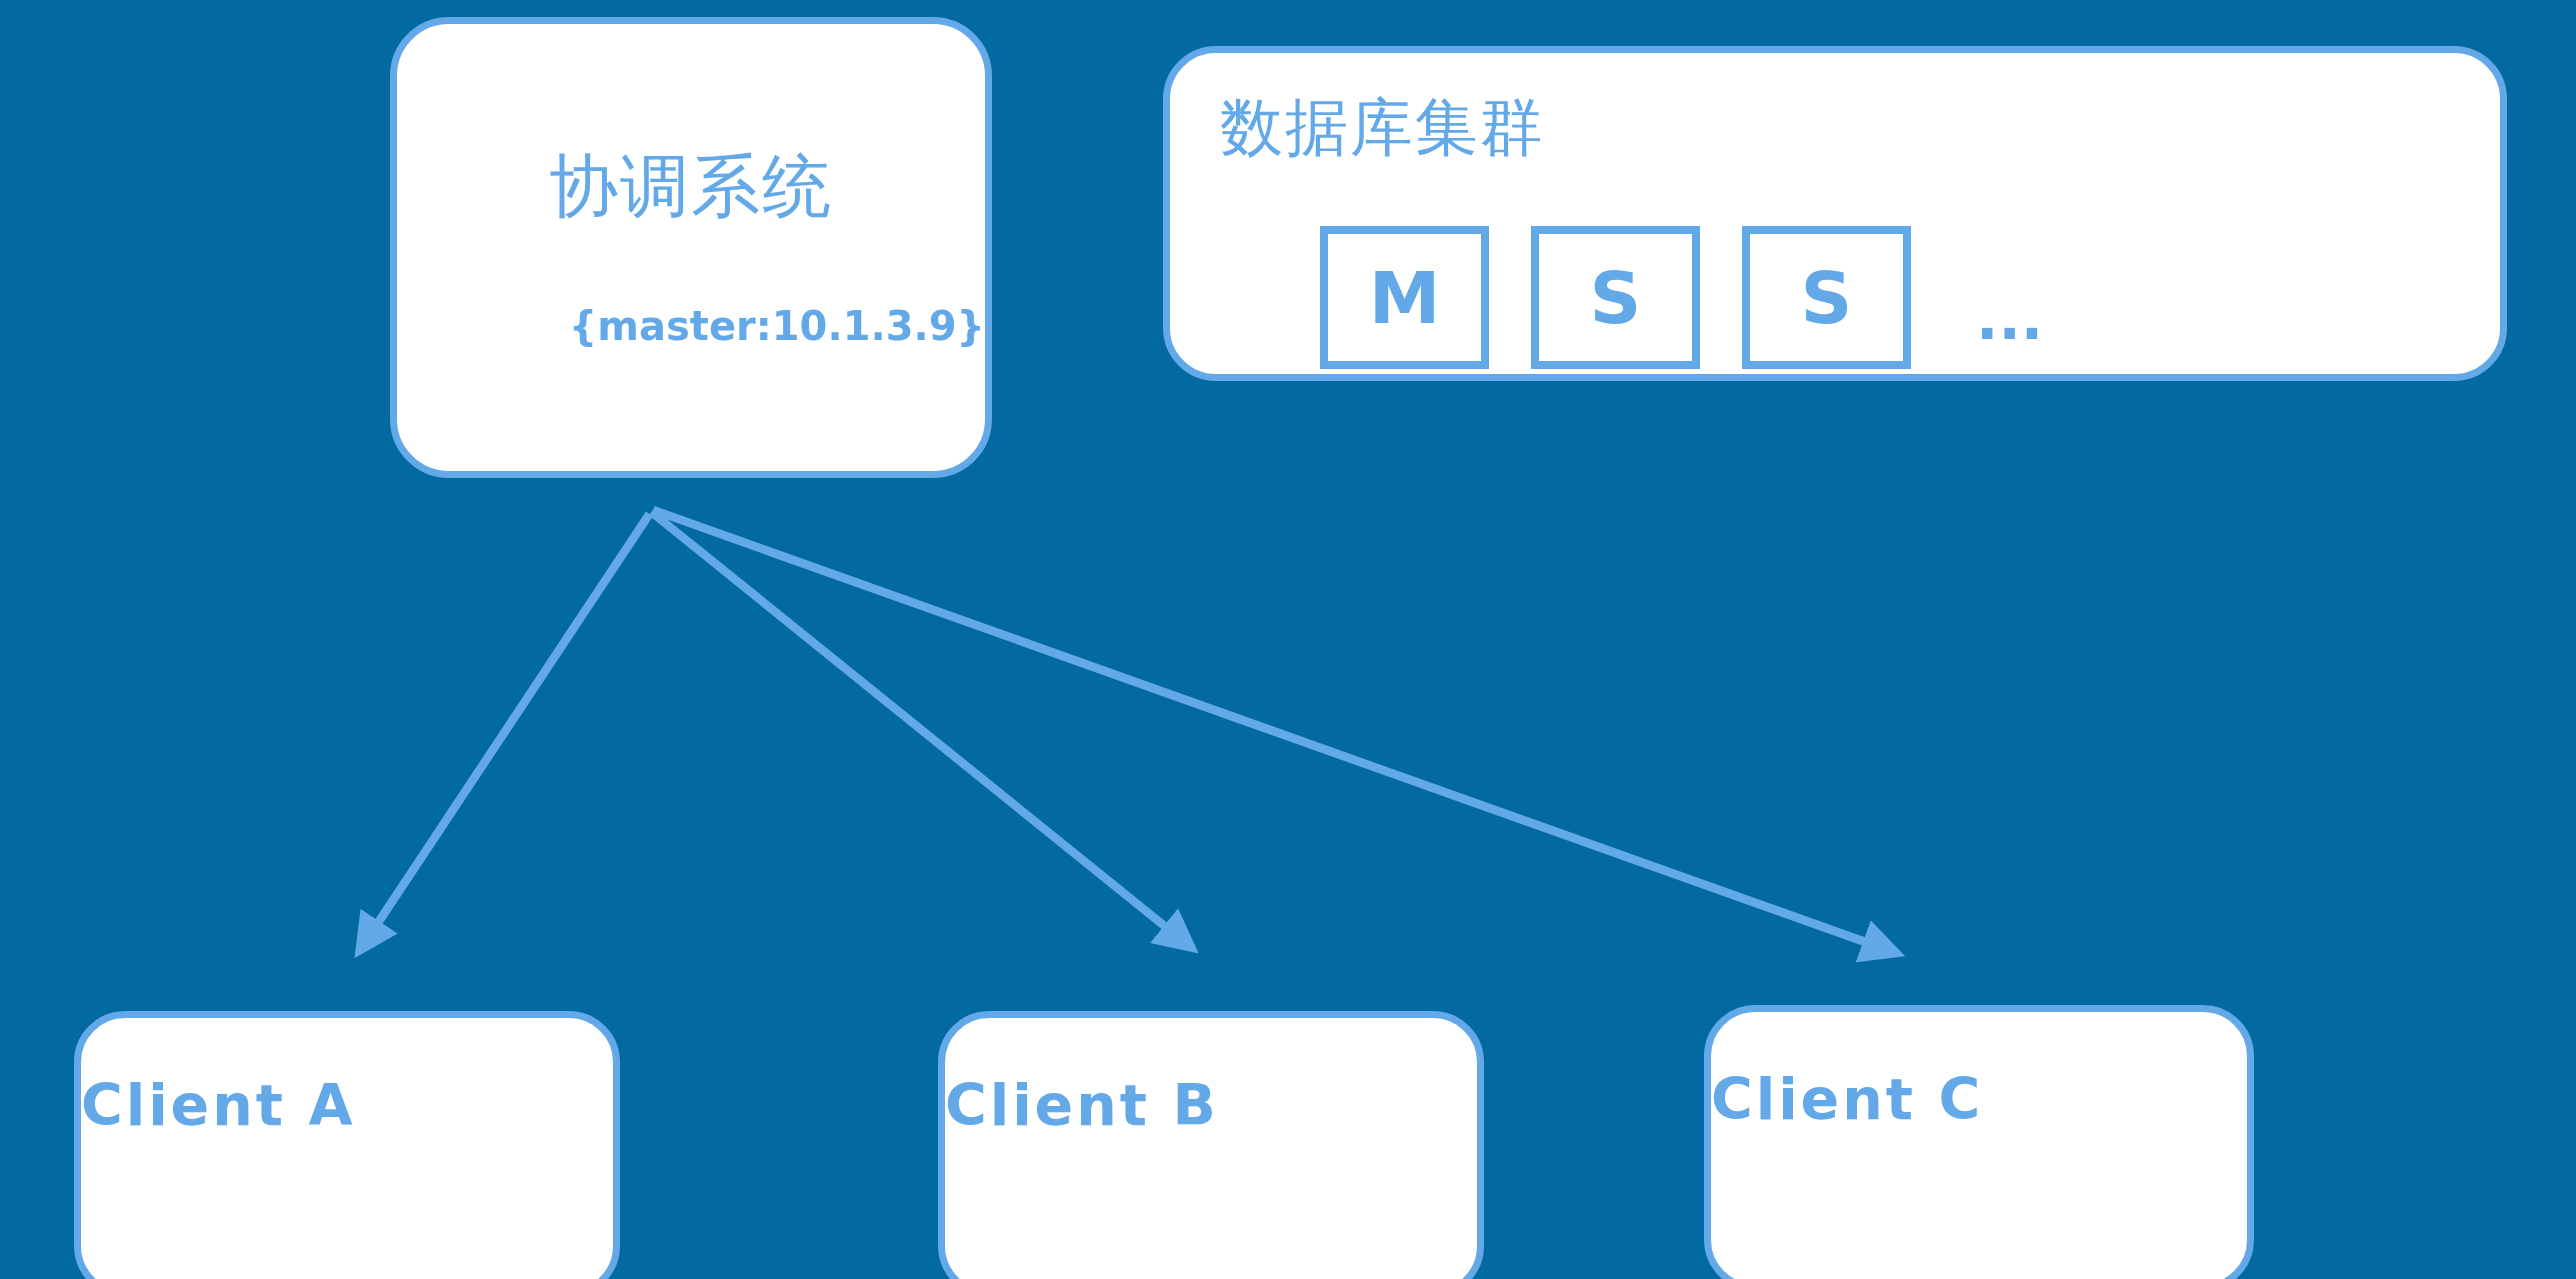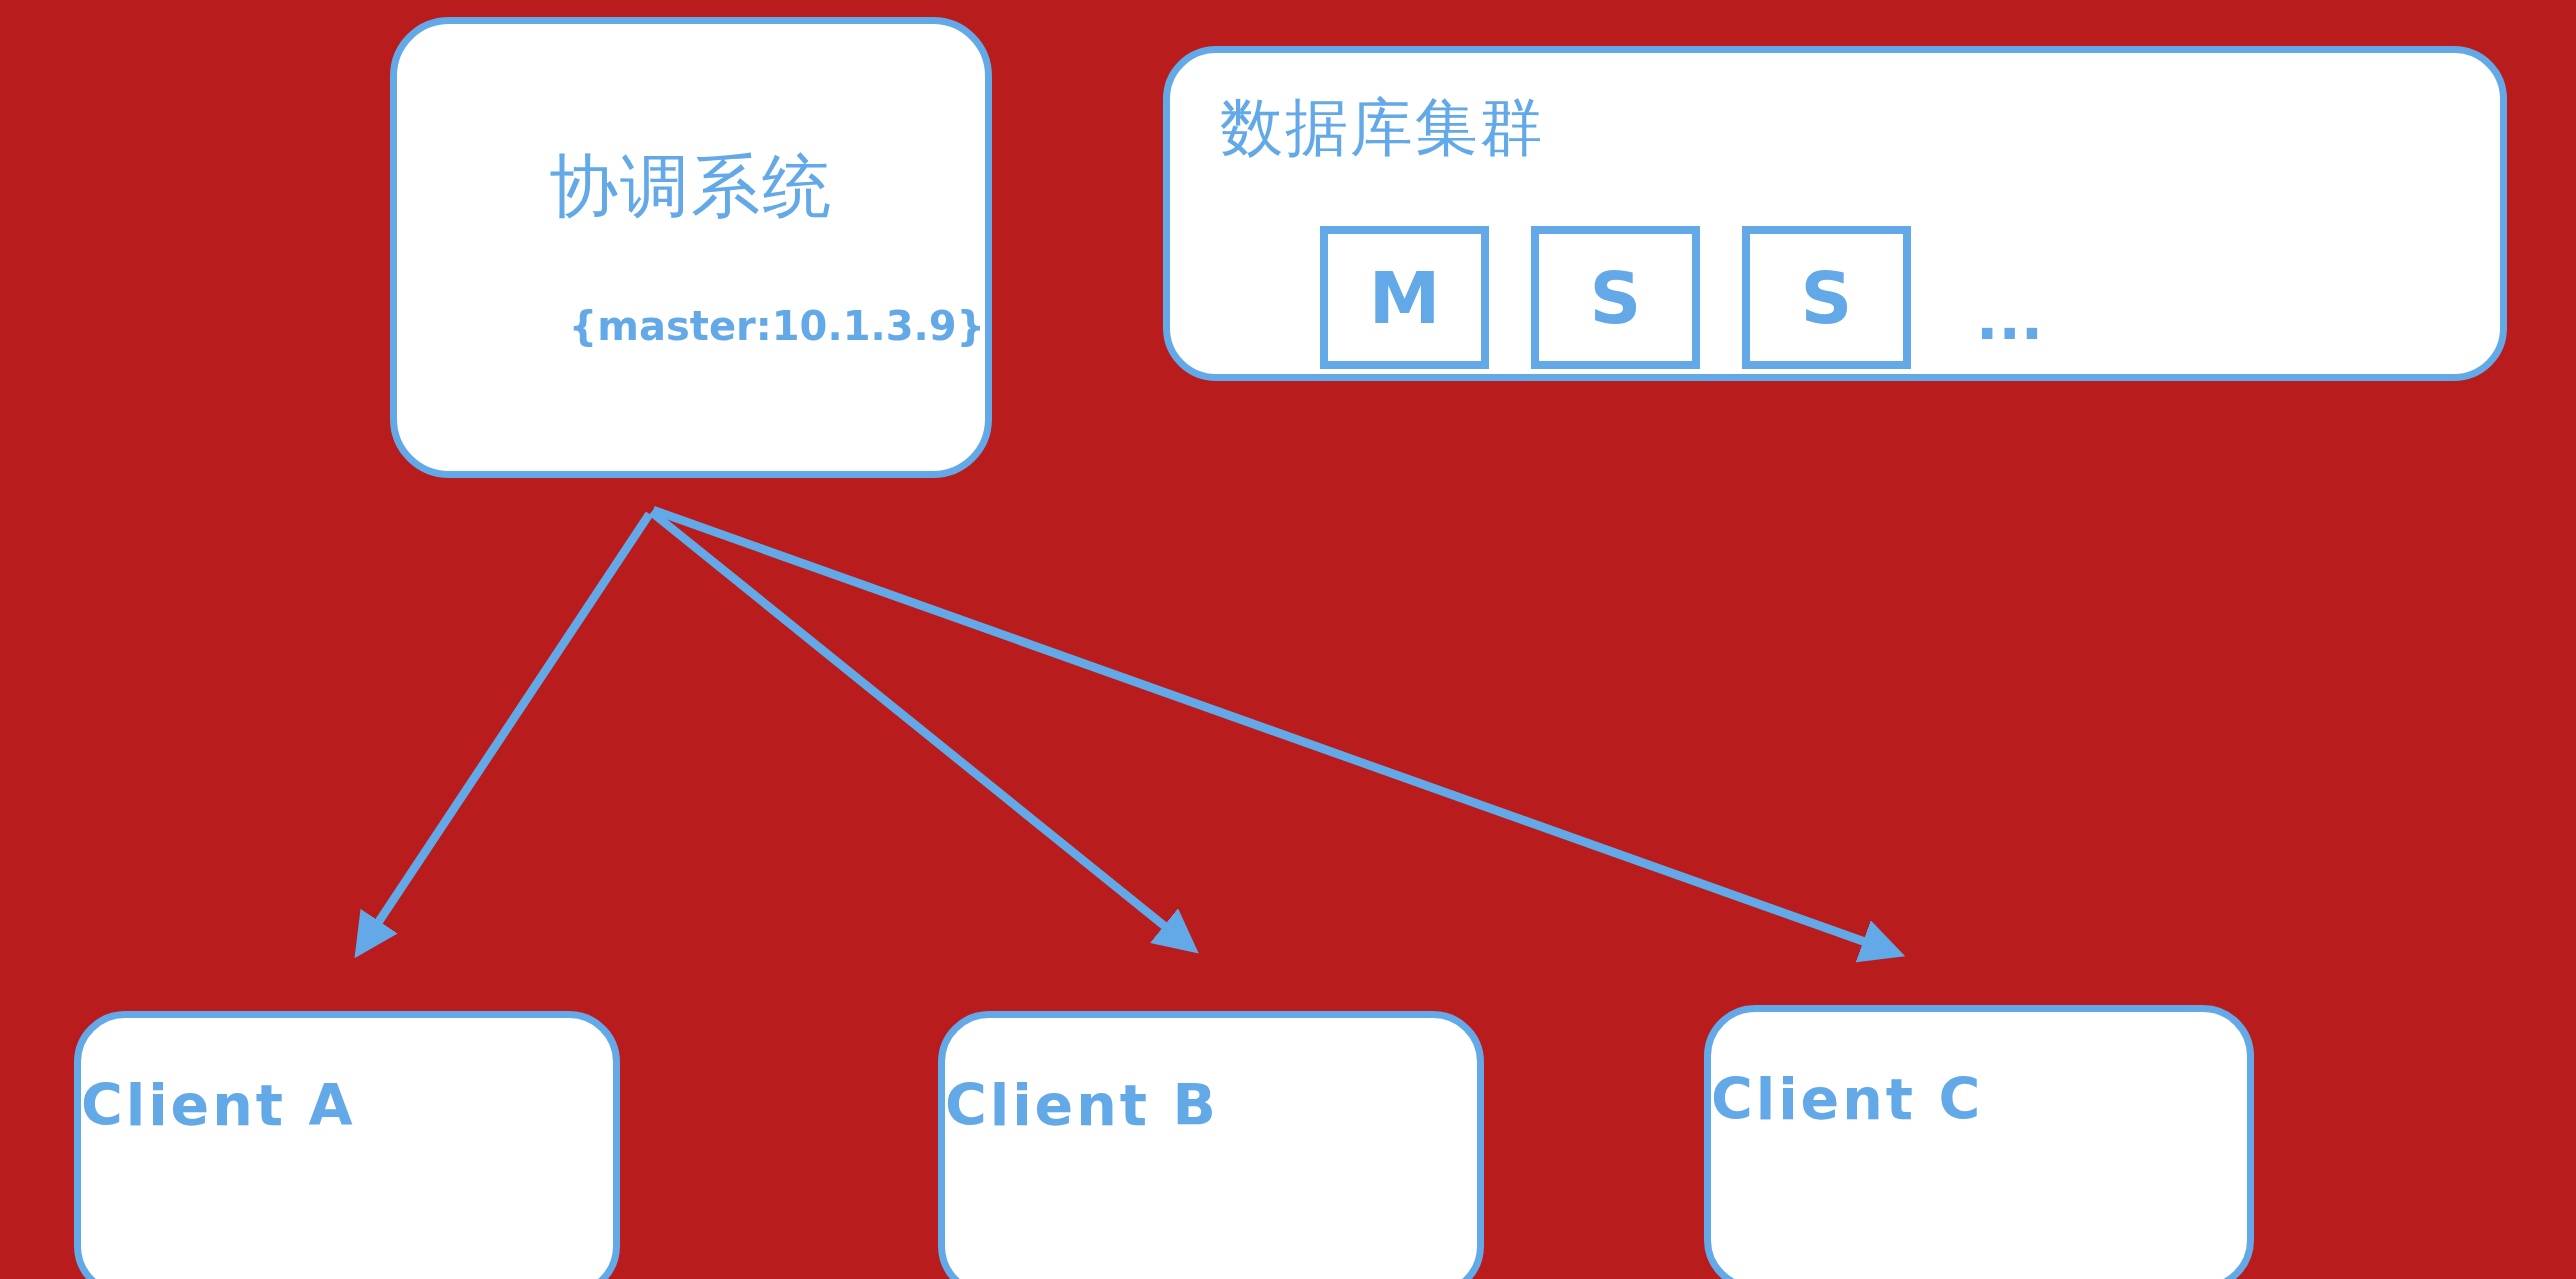--- a/index.html
+++ b/index.html
@@ -8,21 +8,21 @@
     padding: 0;
     background: #ffffff;
   }
   body {
     font-family: "Liberation Sans", sans-serif;
   }
   #canvas {
     position: relative;
     width: 2576px;
     height: 1279px;
-    background: #b91c1c;
+    background: #0369a1;
     overflow: hidden;
   }
 
   
   .node {
     position: absolute;
     box-sizing: border-box;
     border: 7.6px solid #63a9e8;
     border-radius: 59px;
     background: #ffffff;

